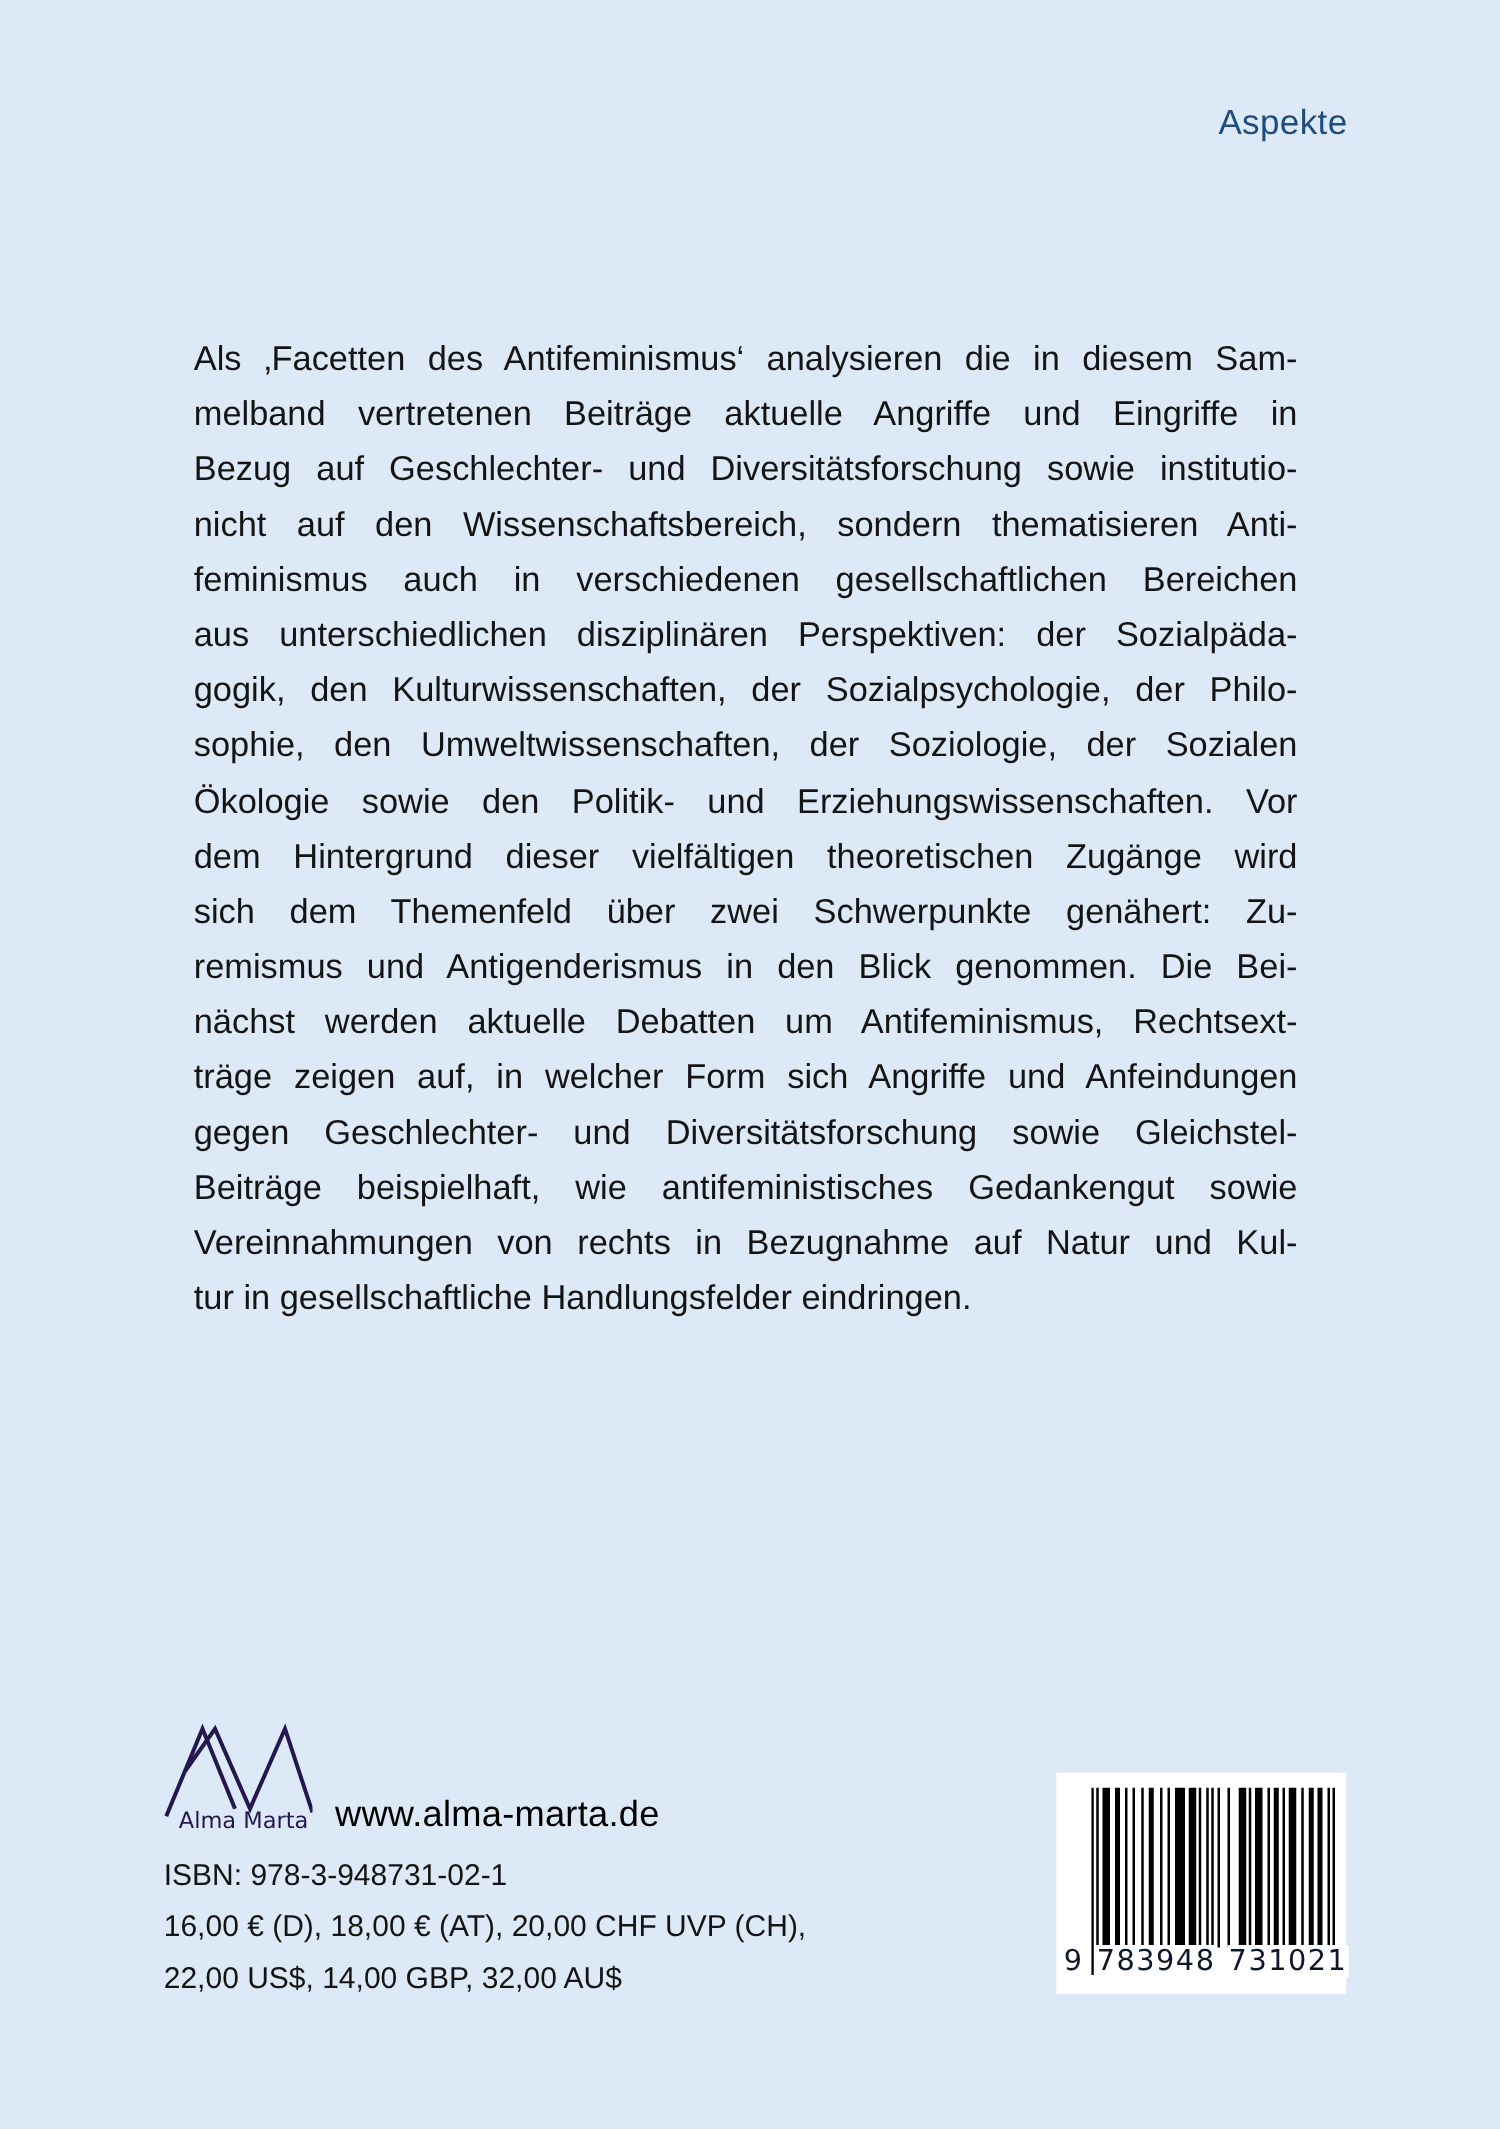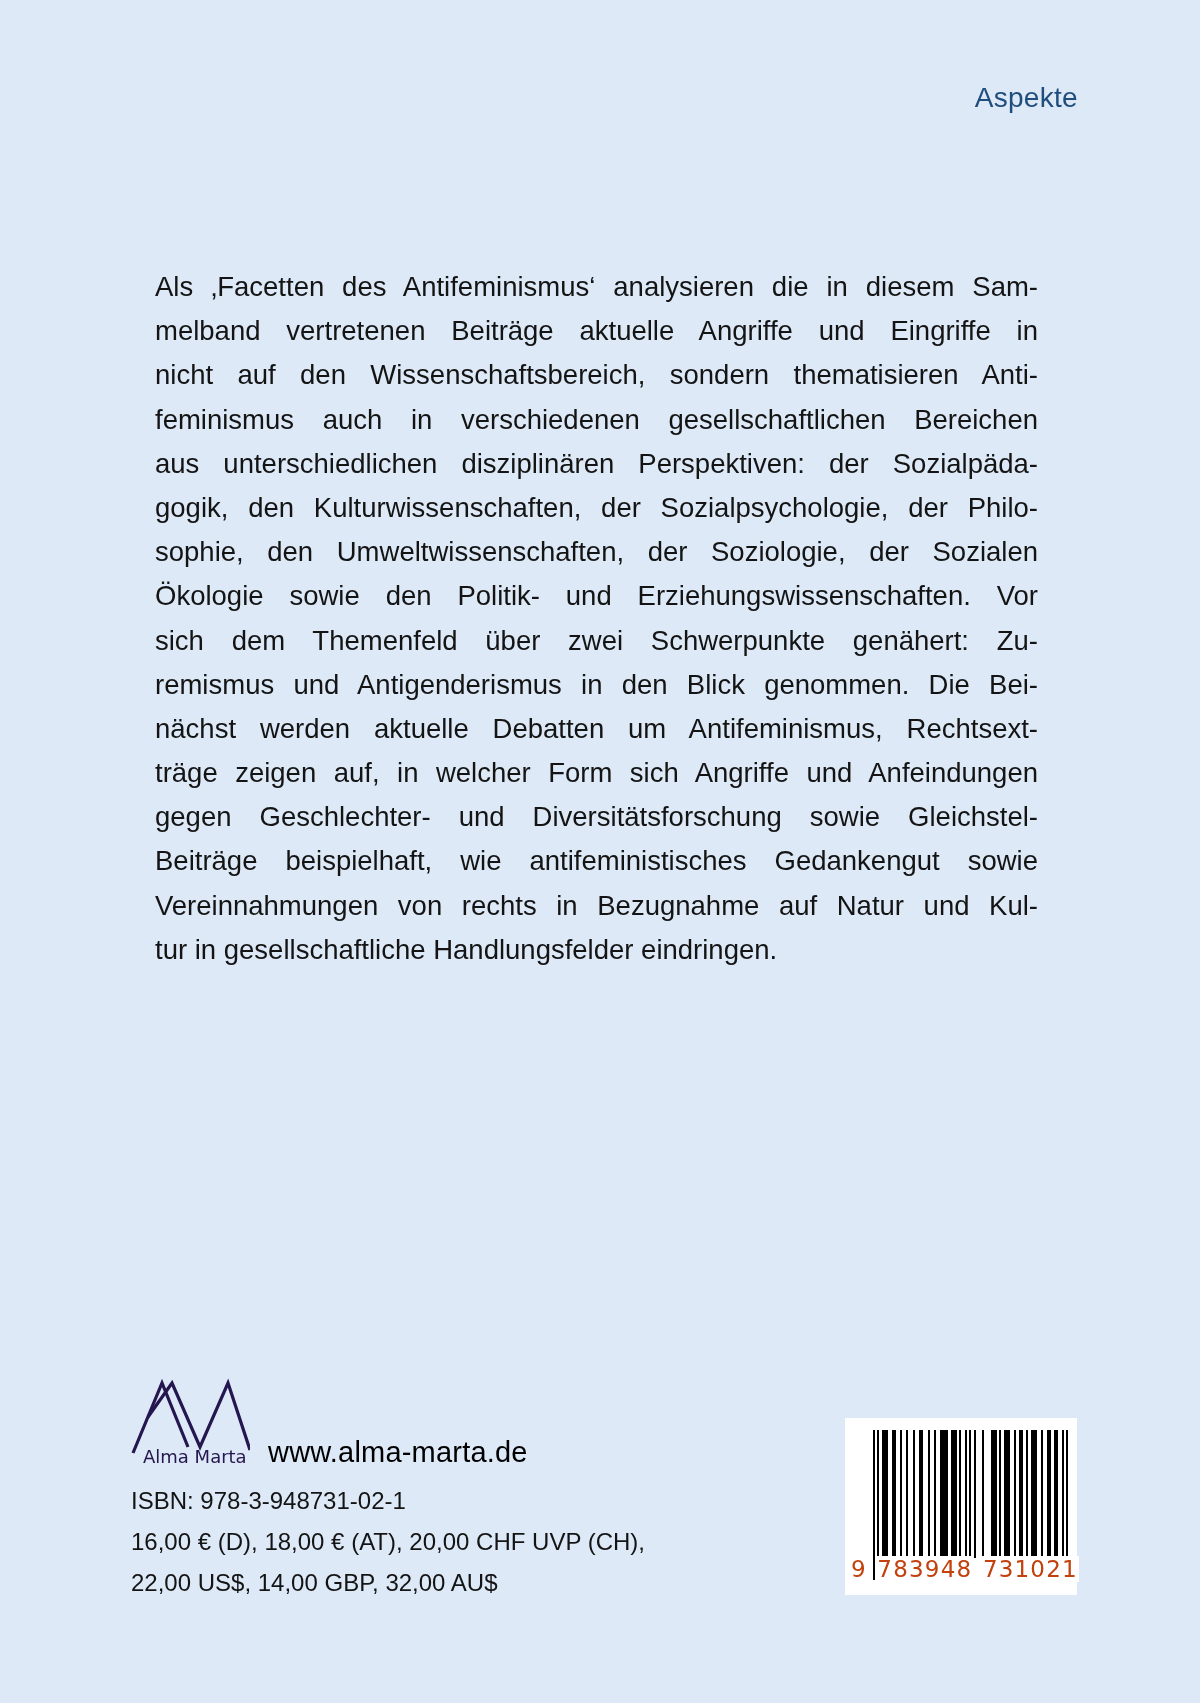--- a/index.html
+++ b/index.html
@@ -94,46 +94,48 @@
       top: 12px;
       height: 150px;
       width: 196px;
     }
     .barcode-digits {
       position: absolute;
       left: 5px;
       top: 138px;
       font-family: "DejaVu Sans", sans-serif;
       font-size: 23px;
-      color: #c2410c;
+      color: #0f172a;
       background: transparent;
       letter-spacing: 1.2px;
       white-space: nowrap;
     }
     .barcode-digits span {
       background: #ffffff;
       padding: 0 1px;
     }
   </style>
 </head>
 <body>
 
 <div>
 
   <div class="series-label">Aspekte</div>
 
   <div class="blurb">
     <span class="line">Als ‚Facetten des Antifeminismus‘ analysieren die in diesem Sam-</span>
     <span class="line">melband vertretenen Beiträge aktuelle Angriffe und Eingriffe in</span>
+    <span class="line">Bezug auf Geschlechter- und Diversitätsforschung sowie institutio-</span>
     <span class="line">nicht auf den Wissenschaftsbereich, sondern thematisieren Anti-</span>
     <span class="line">feminismus auch in verschiedenen gesellschaftlichen Bereichen</span>
     <span class="line">aus unterschiedlichen disziplinären Perspektiven: der Sozialpäda-</span>
     <span class="line">gogik, den Kulturwissenschaften, der Sozialpsychologie, der Philo-</span>
     <span class="line">sophie, den Umweltwissenschaften, der Soziologie, der Sozialen</span>
     <span class="line">Ökologie sowie den Politik- und Erziehungswissenschaften. Vor</span>
+    <span class="line">dem Hintergrund dieser vielfältigen theoretischen Zugänge wird</span>
     <span class="line">sich dem Themenfeld über zwei Schwerpunkte genähert: Zu-</span>
     <span class="line">remismus und Antigenderismus in den Blick genommen. Die Bei-</span>
     <span class="line">nächst werden aktuelle Debatten um Antifeminismus, Rechtsext-</span>
     <span class="line">träge zeigen auf, in welcher Form sich Angriffe und Anfeindungen</span>
     <span class="line">gegen Geschlechter- und Diversitätsforschung sowie Gleichstel-</span>
     <span class="line">Beiträge beispielhaft, wie antifeministisches Gedankengut sowie</span>
     <span class="line">Vereinnahmungen von rechts in Bezugnahme auf Natur und Kul-</span>
     <span class="line last">tur in gesellschaftliche Handlungsfelder eindringen.</span>
   </div>
 

